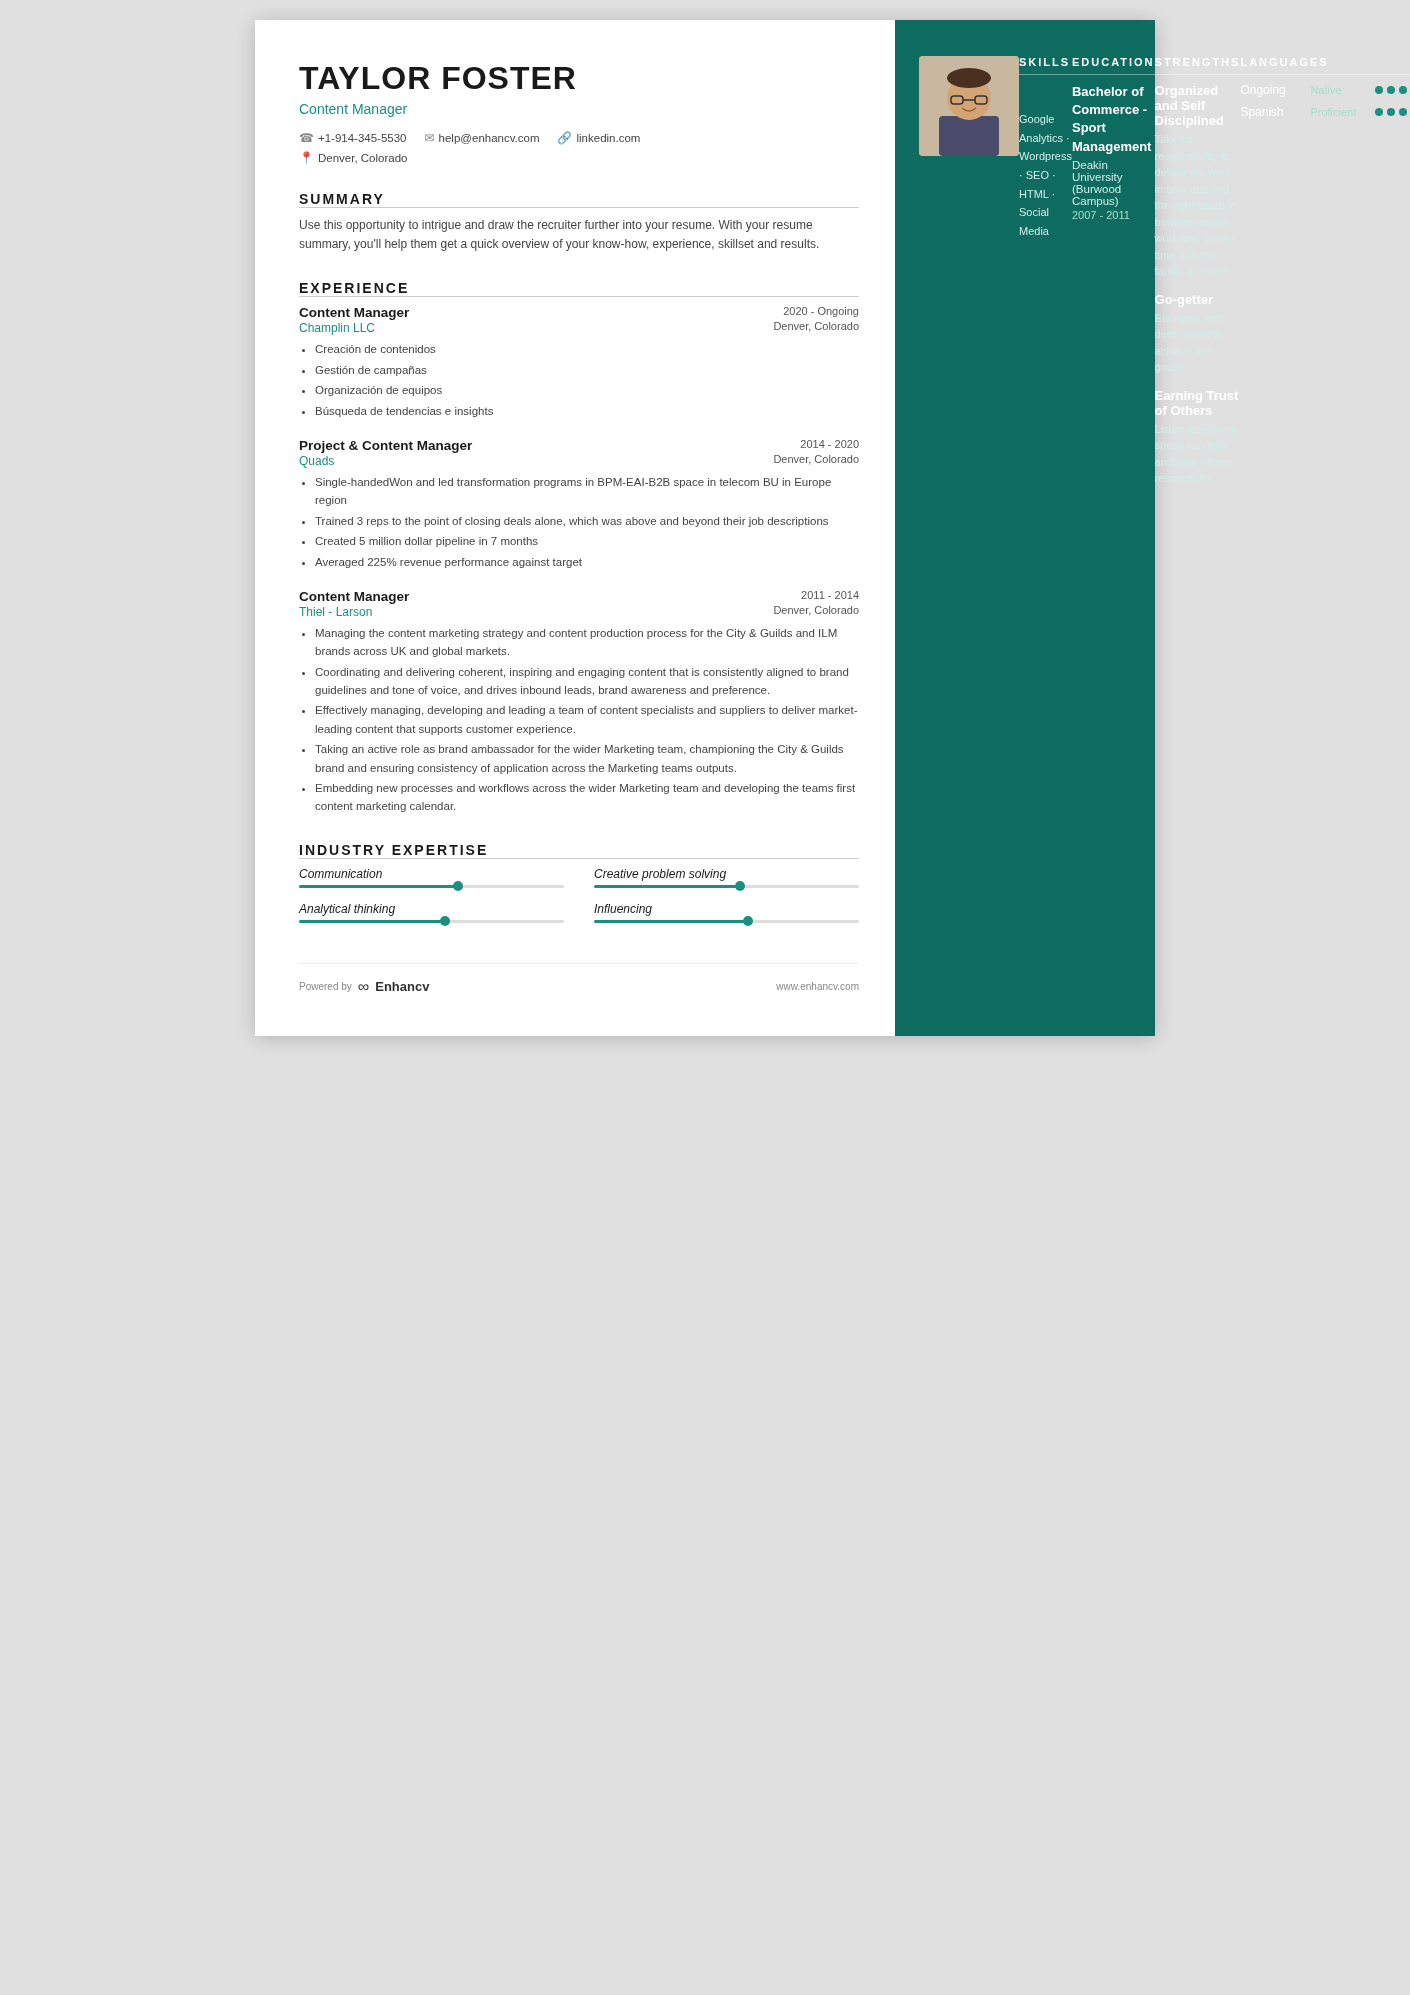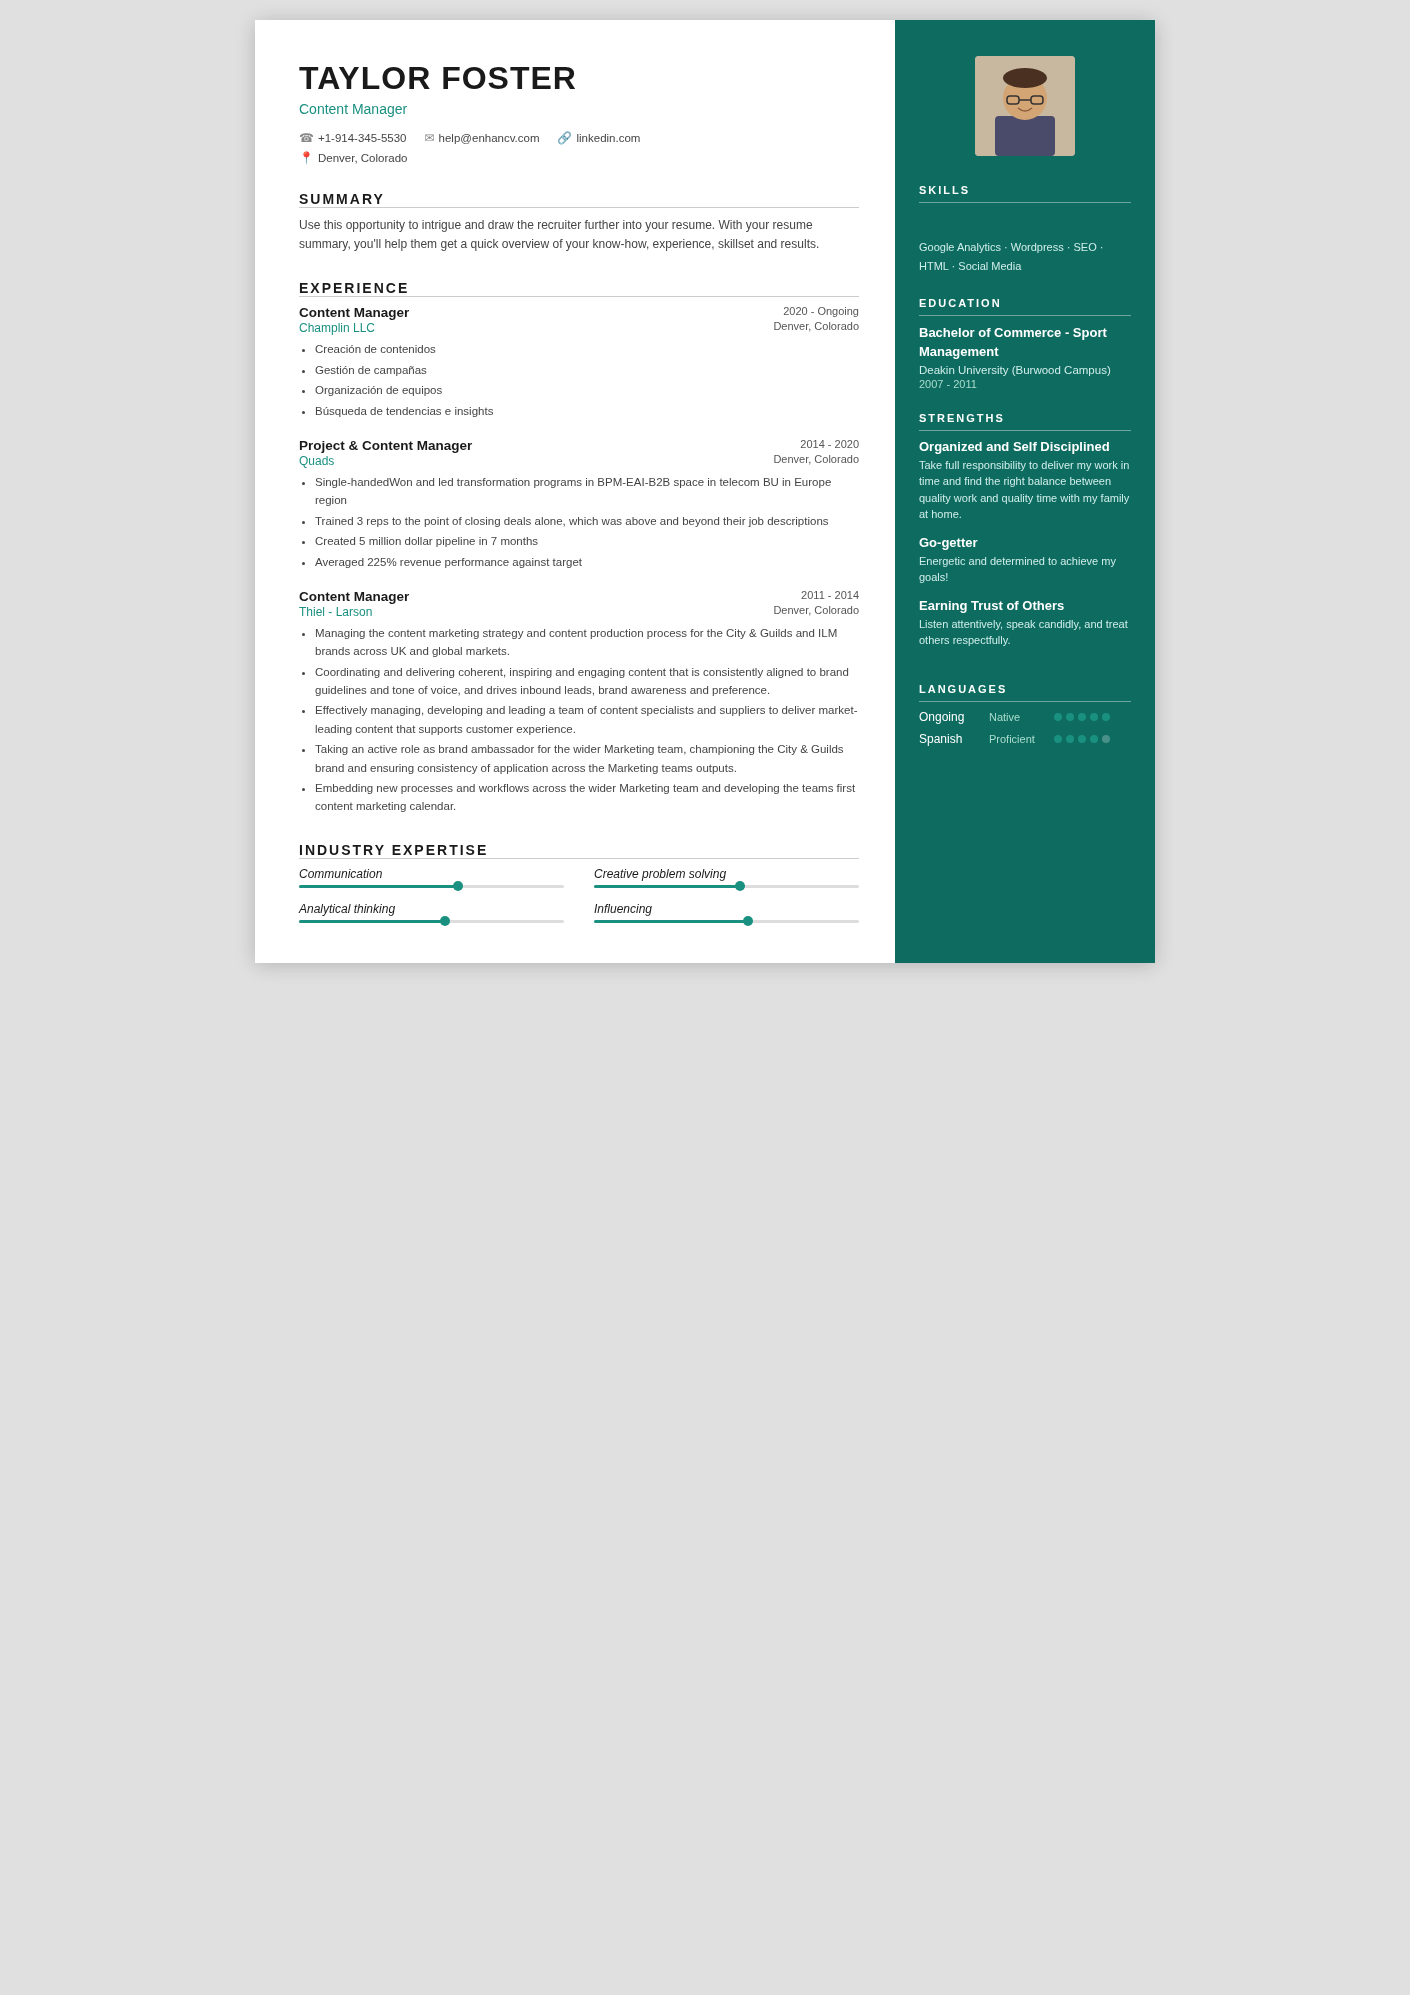--- a/index.html
+++ b/index.html
@@ -187,21 +187,21 @@
       font-size: 10px;
       color: #888;
       font-family: Arial, sans-serif;
     }
     
     .right-col {
       width: 260px;
       background: #0d6b60;
       padding: 36px 24px 40px 24px;
       display: flex;
-      flex-direction: column;
+      flex-direction: row;
     }
     .avatar-container {
       display: flex;
       justify-content: center;
       margin-bottom: 28px;
     }
     .avatar-img {
       width: 100px;
       height: 100px;
       border-radius: 4px;
@@ -432,20 +432,30 @@
           <div class="expertise-label">Influencing</div>
           <div class="progress-bar-bg">
             <div class="progress-bar-fill" style="width:58%">
               <div class="progress-dot"></div>
             </div>
           </div>
         </div>
       </div>
     </div>
 
+    <div class="resume-footer">
+      <div class="footer-left">
+        <span>Powered by</span>
+        <span style="font-size:16px; color:#333;">∞</span>
+        <span class="footer-logo">Enhancv</span>
+      </div>
+      <div class="footer-right">
+        <span>www.enhancv.com</span>
+      </div>
+    </div>
   </div>
 
   <div class="right-col">
 
     <div class="avatar-container">
       <div class="avatar-img">
         <svg class="person-svg" viewBox="0 0 100 100" xmlns="http://www.w3.org/2000/svg">
           <rect width="100" height="100" fill="#c8b8a0"></rect>
 
           <rect x="20" y="60" width="60" height="40" rx="4" fill="#4a4a6a"></rect>

